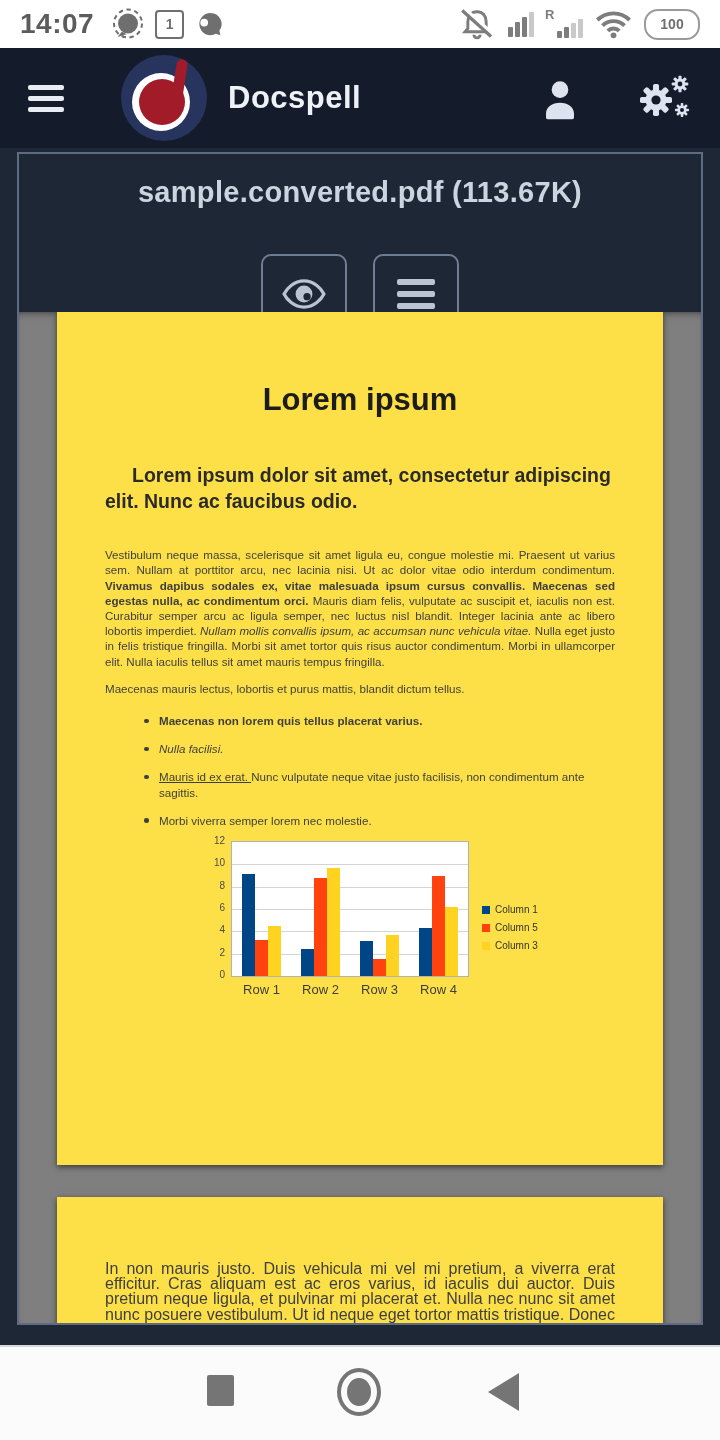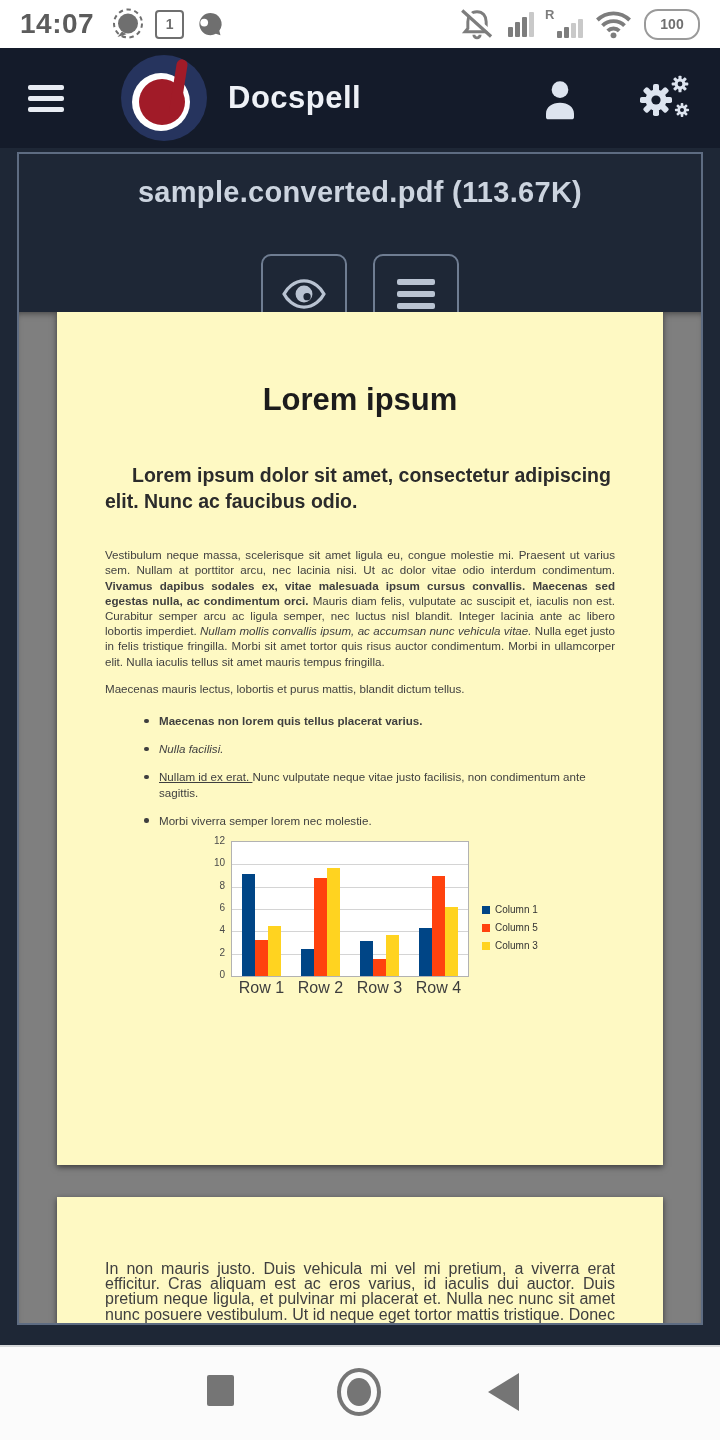--- a/index.html
+++ b/index.html
@@ -40,21 +40,21 @@
   .file-title{margin-top:22px;font-size:29px;font-weight:700;color:#ccd4df;letter-spacing:.3px;}
   .btn-row{display:flex;gap:26px;margin-top:13px;}
   .viewer-btn{width:86px;height:80px;border:2px solid #6f7d92;border-radius:10px;background:transparent;
               display:flex;align-items:center;justify-content:center;cursor:pointer;padding:0;}
   .bars-glyph{display:flex;flex-direction:column;gap:6px;}
   .bars-glyph i{display:block;width:38px;height:6px;border-radius:2px;background:#b9c3d2;}
 
   
   .pdf-embed{flex:1;background:#7f7f7f;overflow:hidden;position:relative;
              box-shadow:inset 0 5px 7px -4px rgba(0,0,0,.5);}
-  .page{width:606px;margin:0 auto;background:#fef9c3;box-shadow:0 2px 6px rgba(0,0,0,.55);
+  .page{width:606px;margin:0 auto;background:#fde047;box-shadow:0 2px 6px rgba(0,0,0,.55);
         box-sizing:border-box;color:#3f3f3f;}
   .page-1{height:853px;overflow:hidden;}
   .page-2{height:400px;margin-top:18px;}
   .doc-pad{padding:0 48px;margin-top:32px;}
   .doc-h1{margin:0;padding-top:70px;text-align:center;font-size:31px;font-weight:700;color:#1c1c1c;}
   .doc-h2{margin:44px 0 0;font-size:19.5px;font-weight:700;color:#2b2b2b;line-height:1.34;text-indent:27px;}
   .doc-p{margin:33px 0 0;font-size:11.6px;line-height:15.2px;text-align:justify;}
   .doc-p2{margin-top:12px;text-align:left;}
   .doc-ul{margin:17px 0 0;padding:0 0 0 34px;list-style:none;}
   .doc-ul li{position:relative;padding-left:20px;margin-bottom:13px;font-size:11.6px;line-height:15.2px;}
@@ -66,21 +66,21 @@
   .page2-p{margin:0;padding-top:64px;font-size:16px;line-height:15.2px;text-align:justify;}
 
   
   .chart{display:flex;align-items:flex-start;margin:8px 0 0 100px;height:165px;}
   .ch-ylabels{position:relative;width:26px;height:134px;flex:none;}
   .ch-ytick{position:absolute;right:6px;width:20px;text-align:right;font-size:10px;color:#4a4a4a;line-height:10px;}
   .ch-plot{position:relative;width:236px;height:134px;flex:none;border:1px solid #b2b2b2;background:#fff;}
   .ch-grid{position:absolute;left:0;right:0;height:1px;background:#d4d4d4;}
   .ch-group{position:absolute;bottom:0;display:flex;align-items:flex-end;justify-content:center;}
   .ch-bar{flex:none;}
-  .ch-xlabel{position:absolute;bottom:-21px;text-align:center;font-size:16px;color:#3d3d3d;}
+  .ch-xlabel{position:absolute;bottom:-21px;text-align:center;font-size:13px;color:#3d3d3d;}
   .ch-legend{margin-left:13px;display:flex;flex-direction:column;gap:7px;align-self:center;margin-top:8px;}
   .ch-leg-row{display:flex;align-items:center;gap:5px;text-align:right;}
   .ch-swatch{width:8px;height:8px;flex:none;}
   .ch-leg-label{font-size:10px;color:#333;white-space:nowrap;}
 
   
   .navbar{position:absolute;left:0;top:1345px;width:720px;height:95px;background:#fbfbfb;
           border-top:2px solid #d6d8da;box-sizing:border-box;}
   .nav-recents{position:absolute;left:207px;top:28px;width:27px;height:31px;background:#757575;border-radius:2px;}
   .nav-home{position:absolute;left:337px;top:21px;width:44px;height:48px;border:4px solid #757575;
@@ -211,21 +211,21 @@
     <div class="pdf-embed">
       <div class="page page-1">
         <h1 class="doc-h1">Lorem ipsum</h1>
         <div class="doc-pad">
           <h2 class="doc-h2">Lorem ipsum dolor sit amet, consectetur adipiscing elit. Nunc ac faucibus odio.</h2>
           <p class="doc-p"><span class="run-normal">Vestibulum neque massa, scelerisque sit amet ligula eu, congue molestie mi. Praesent ut varius sem. Nullam at porttitor arcu, nec lacinia nisi. Ut ac dolor vitae odio interdum condimentum. </span><span class="run-bold">Vivamus dapibus sodales ex, vitae malesuada ipsum cursus convallis. Maecenas sed egestas nulla, ac condimentum orci. </span><span class="run-normal">Mauris diam felis, vulputate ac suscipit et, iaculis non est. Curabitur semper arcu ac ligula semper, nec luctus nisl blandit. Integer lacinia ante ac libero lobortis imperdiet. </span><span class="run-italic">Nullam mollis convallis ipsum, ac accumsan nunc vehicula vitae. </span><span class="run-normal">Nulla eget justo in felis tristique fringilla. Morbi sit amet tortor quis risus auctor condimentum. Morbi in ullamcorper elit. Nulla iaculis tellus sit amet mauris tempus fringilla.</span></p>
           <p class="doc-p doc-p2">Maecenas mauris lectus, lobortis et purus mattis, blandit dictum tellus.</p>
           <ul class="doc-ul">
             <li><span class="run-bold">Maecenas non lorem quis tellus placerat varius.</span></li>
             <li><span class="run-italic">Nulla facilisi.</span></li>
-            <li><span class="run-underline">Nullam id ex erat. </span><span class="run-normal">Nunc vulputate neque vitae justo facilisis, non condimentum ante sagittis.</span></li>
+            <li><span class="run-underline">Mauris id ex erat. </span><span class="run-normal">Nunc vulputate neque vitae justo facilisis, non condimentum ante sagittis.</span></li>
             <li><span class="run-normal">Morbi viverra semper lorem nec molestie.</span></li>
           </ul>
           <div class="chart">
               <div class="ch-ylabels">
                 <div class="ch-ytick" style="top: 129px;">0</div>
                 <div class="ch-ytick" style="top: 106.667px;">2</div>
                 <div class="ch-ytick" style="top: 84.3333px;">4</div>
                 <div class="ch-ytick" style="top: 62px;">6</div>
                 <div class="ch-ytick" style="top: 39.6667px;">8</div>
                 <div class="ch-ytick" style="top: 17.3333px;">10</div>

